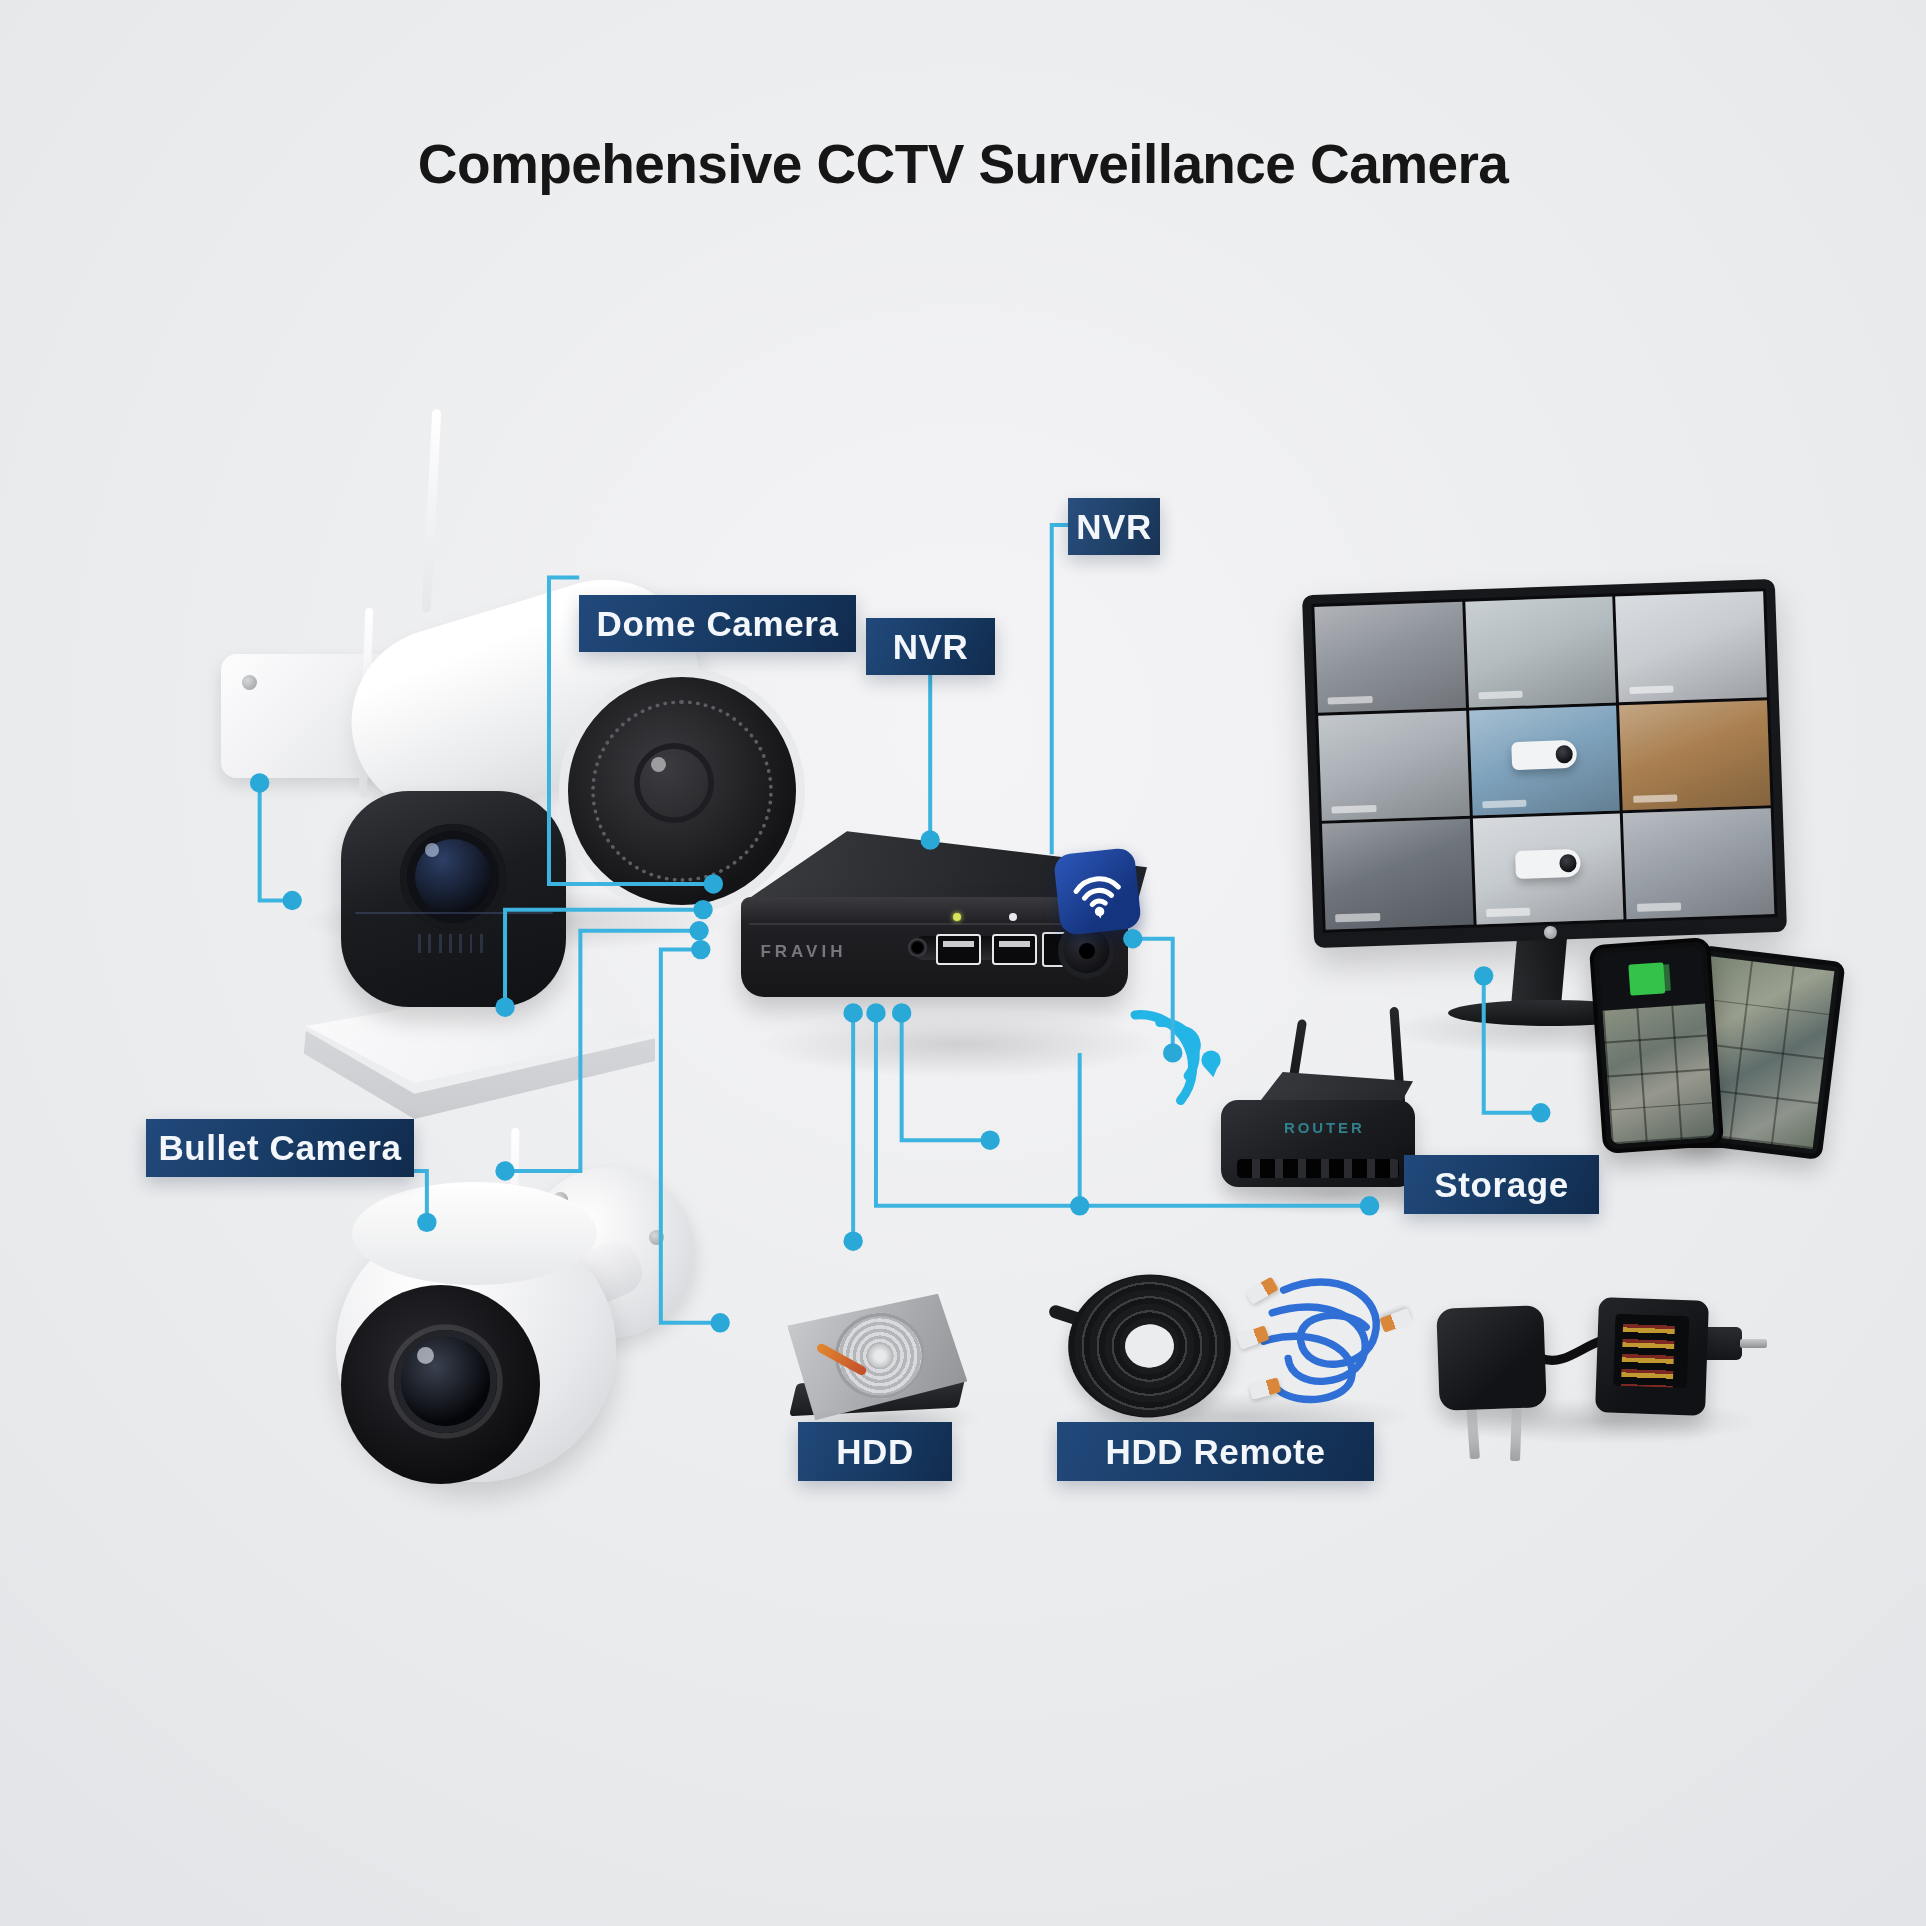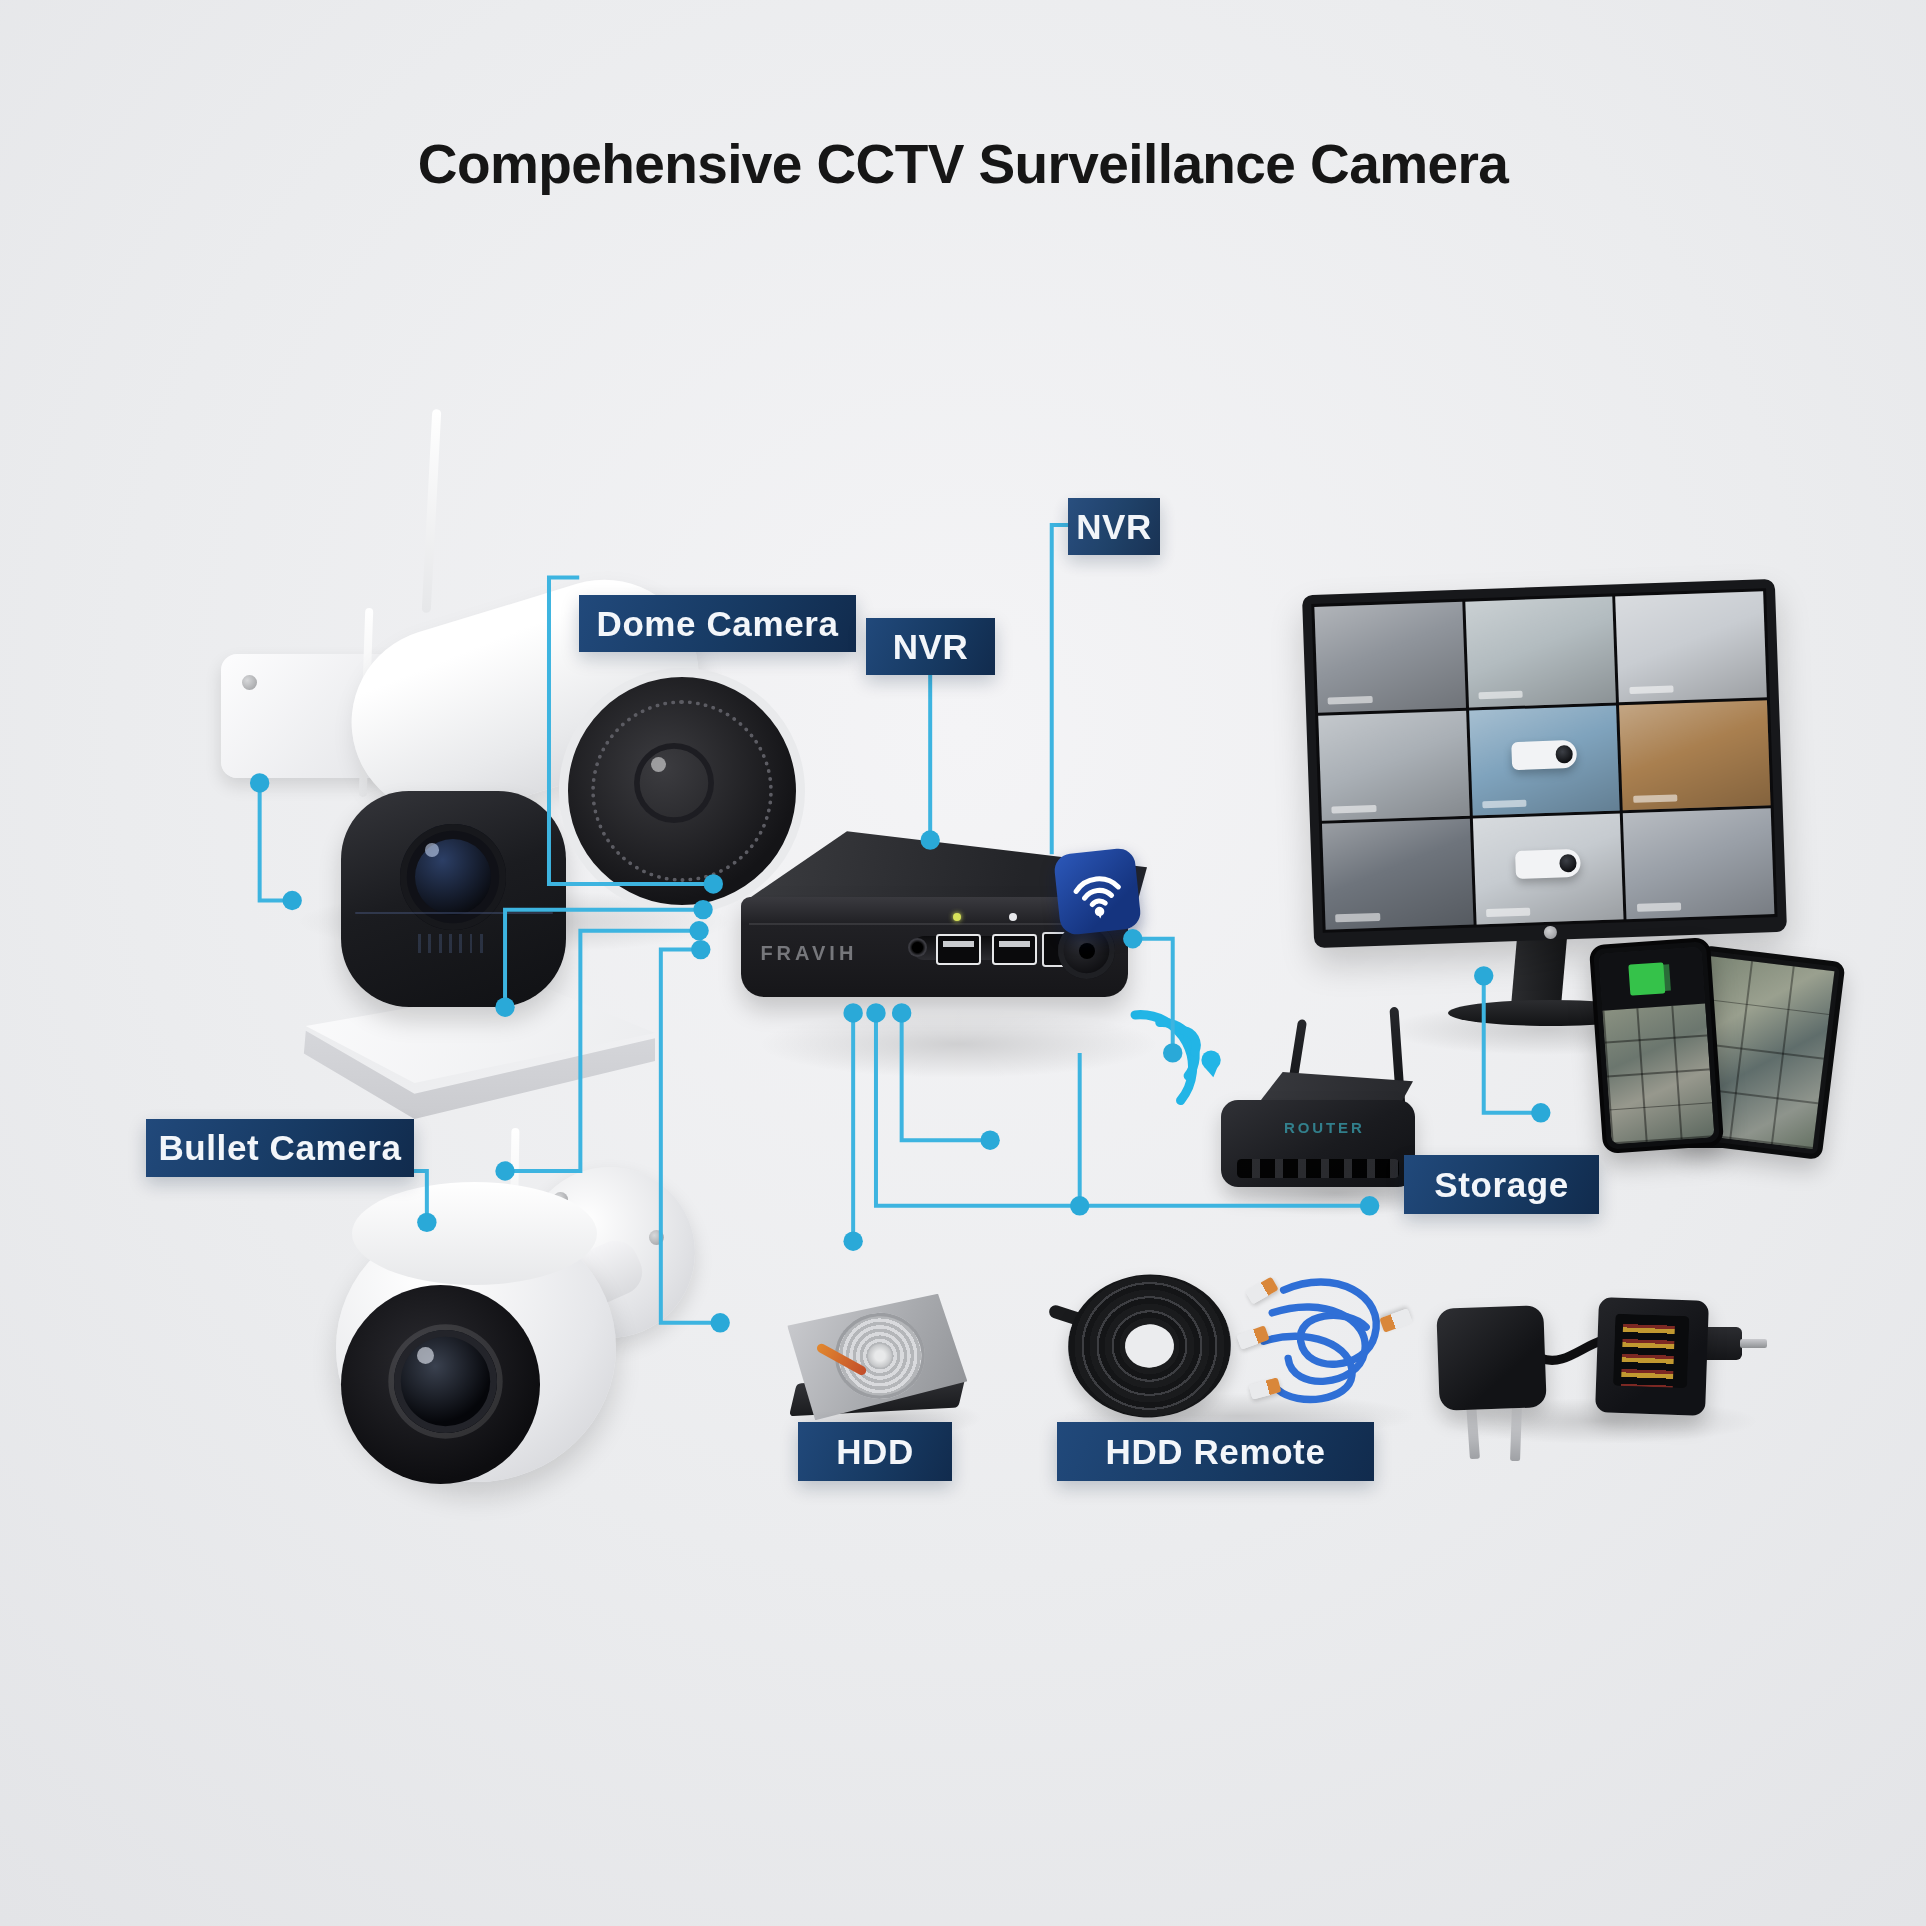--- a/index.html
+++ b/index.html
@@ -79,21 +79,21 @@
     box-shadow:inset 0 0 0 6.8px #23242a, 0 0 0 5.7px rgba(255,255,255,.12);}
   .ptz-glint{position:absolute;left:23px;top:17px;width:17px;height:17px;border-radius:50%;background:rgba(235,240,250,.6);}
   
   .nvr-top{left:736px;top:826px;width:411px;height:86px;z-index:2;
     clip-path:polygon(2% 88%,27% 6%,100% 48%,97% 100%);
     background:linear-gradient(100deg,#3c3d41,#232428 70%);}
   .nvr-front{left:741px;top:897px;width:387px;height:100px;border-radius:9px 9px 23px 23px;
     background:linear-gradient(#3a3a3f 0%,#212125 26%,#161619 100%);
     box-shadow:0 12.6px 23px rgba(0,0,0,.18);z-index:3;}
   .nvr-seam{position:absolute;left:2%;right:2%;top:26px;height:1.7px;background:rgba(255,255,255,.10);}
-  .nvr-brand{position:absolute;left:19.4px;top:45px;font-size:20px;font-weight:700;color:#86878c;
+  .nvr-brand{position:absolute;left:19.4px;top:45px;font-size:17px;font-weight:700;color:#86878c;
     letter-spacing:4px;opacity:.85;text-align:right;}
   .nvr-slot{position:absolute;left:57px;top:39px;width:96px;height:24px;border-radius:12px;
     background:linear-gradient(#0c0c0e,#2c2c31);}
   .nvr-jack{position:absolute;left:168px;top:41px;width:19.4px;height:19.4px;border-radius:50%;
     background:radial-gradient(circle,#000 38%,#3a3a40 60%);}
   .usb{position:absolute;top:37px;width:41px;height:27px;border:2.9px solid #e7e8ea;border-radius:3.4px;background:#0a0a0c;}
   .usb i{position:absolute;left:4.6px;right:4.6px;top:4.6px;height:6.8px;background:#caccd0;display:block;}
   .led{position:absolute;width:8px;height:8px;border-radius:50%;top:16px;}
   .pin6{position:absolute;left:301px;top:35px;width:23px;height:31px;border:2.9px solid #dfe0e3;border-radius:3.4px;background:#0a0a0c;}
   .nvr-power{position:absolute;left:317px;top:25px;width:57px;height:57px;border-radius:50%;

